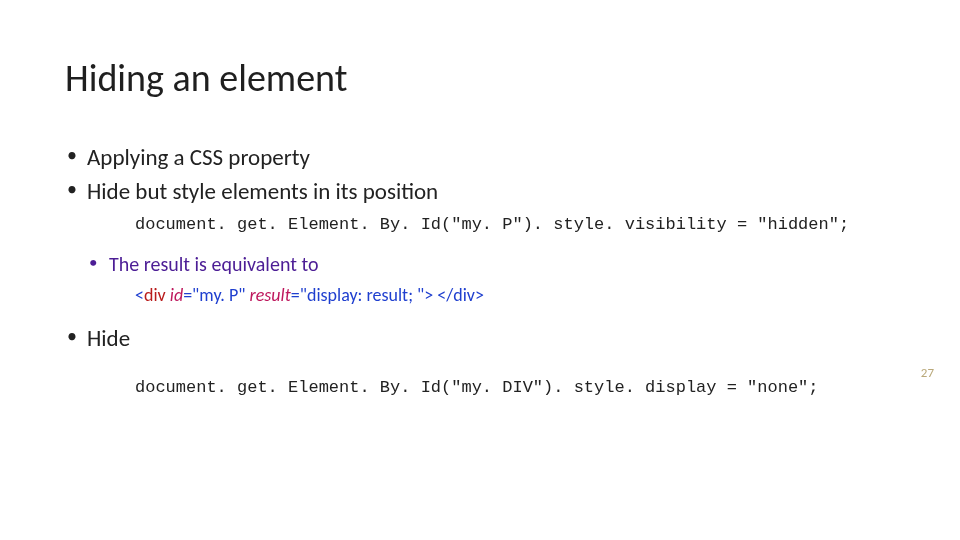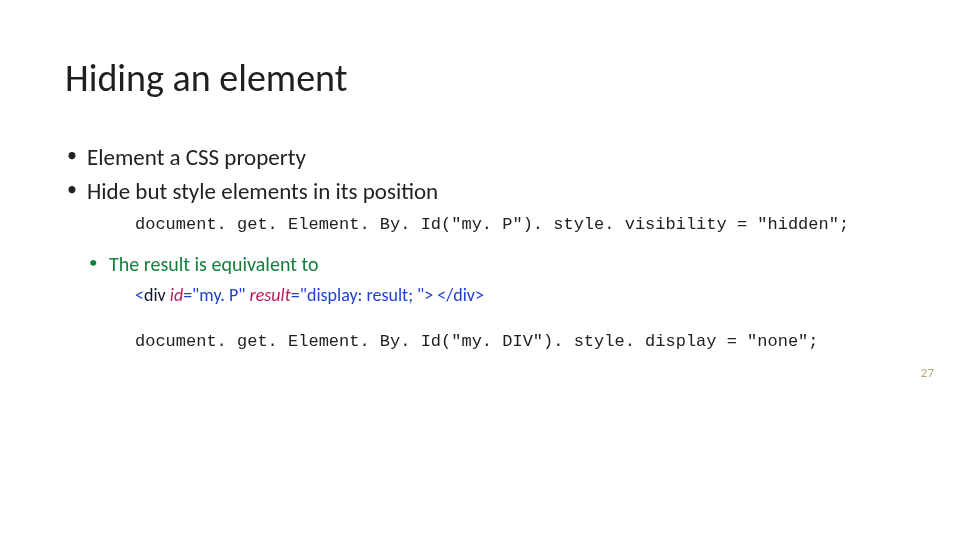--- a/index.html
+++ b/index.html
@@ -44,21 +44,21 @@
     top: 0;
     font-size: 20px;
   }
   ul.level2 {
     list-style: none;
     padding: 0;
     margin: 8px 0 6px 24px;
   }
   ul.level2 > li {
     font-size: 20px;
-    color: #15803d;
+    color: #4c1d95;
     position: relative;
     padding-left: 20px;
     margin: 4px 0;
   }
   ul.level2 > li::before {
     content: "•";
     position: absolute;
     left: 0;
     top: 0;
     font-size: 17px;
@@ -82,51 +82,56 @@
   .page-number {
     position: absolute;
     bottom: 0;
     right: 26px;
     font-size: 13px;
     color: #b9a87a;
   }
   
   .c-blue   { color: #1f3fcf; }
   .c-red    { color: #be185d; font-style: italic; }
-  .c-maroon { color: #0f172a; }
+  .c-maroon { color: #b91c1c; }
 </style>
 </head>
 <body>
 
 <div class="slide">
 
   <h1 class="title">Hiding an element</h1>
 
   <ul class="level1">
 
     <li>
-      <span>Element a CSS property</span>
+      <span>Applying a CSS property</span>
     </li>
 
     <li>
       <span>Hide but style elements in its position</span>
     </li>
 
   </ul>
 
   <div class="code-block">document. get. Element. By. Id("my. P"). style. visibility = "hidden";</div>
 
   <ul class="level2">
     <li>
       <span>The result is equivalent to</span>
     </li>
   </ul>
 
   <div class="html-block">
     <span class="c-blue">&lt;</span><span class="c-maroon">div </span><span class="c-red">id</span><span class="c-blue">="</span><span class="c-blue">my. P</span><span class="c-blue">" </span><span class="c-red">result</span><span class="c-blue">="</span><span class="c-blue">display: result; </span><span class="c-blue">"&gt; </span><span class="c-blue">&lt;/div&gt;</span>
   </div>
 
+  <ul class="level1 gap-before-hide">
+    <li>
+      <span>Hide</span>
+    </li>
+  </ul>
 
   <div class="code-block" style="margin-top:26px;">document. get. Element. By. Id("my. DIV"). style. display = "none";</div>
 
   <div class="page-number">27</div>
 
 </div>
 
 </body></html>

